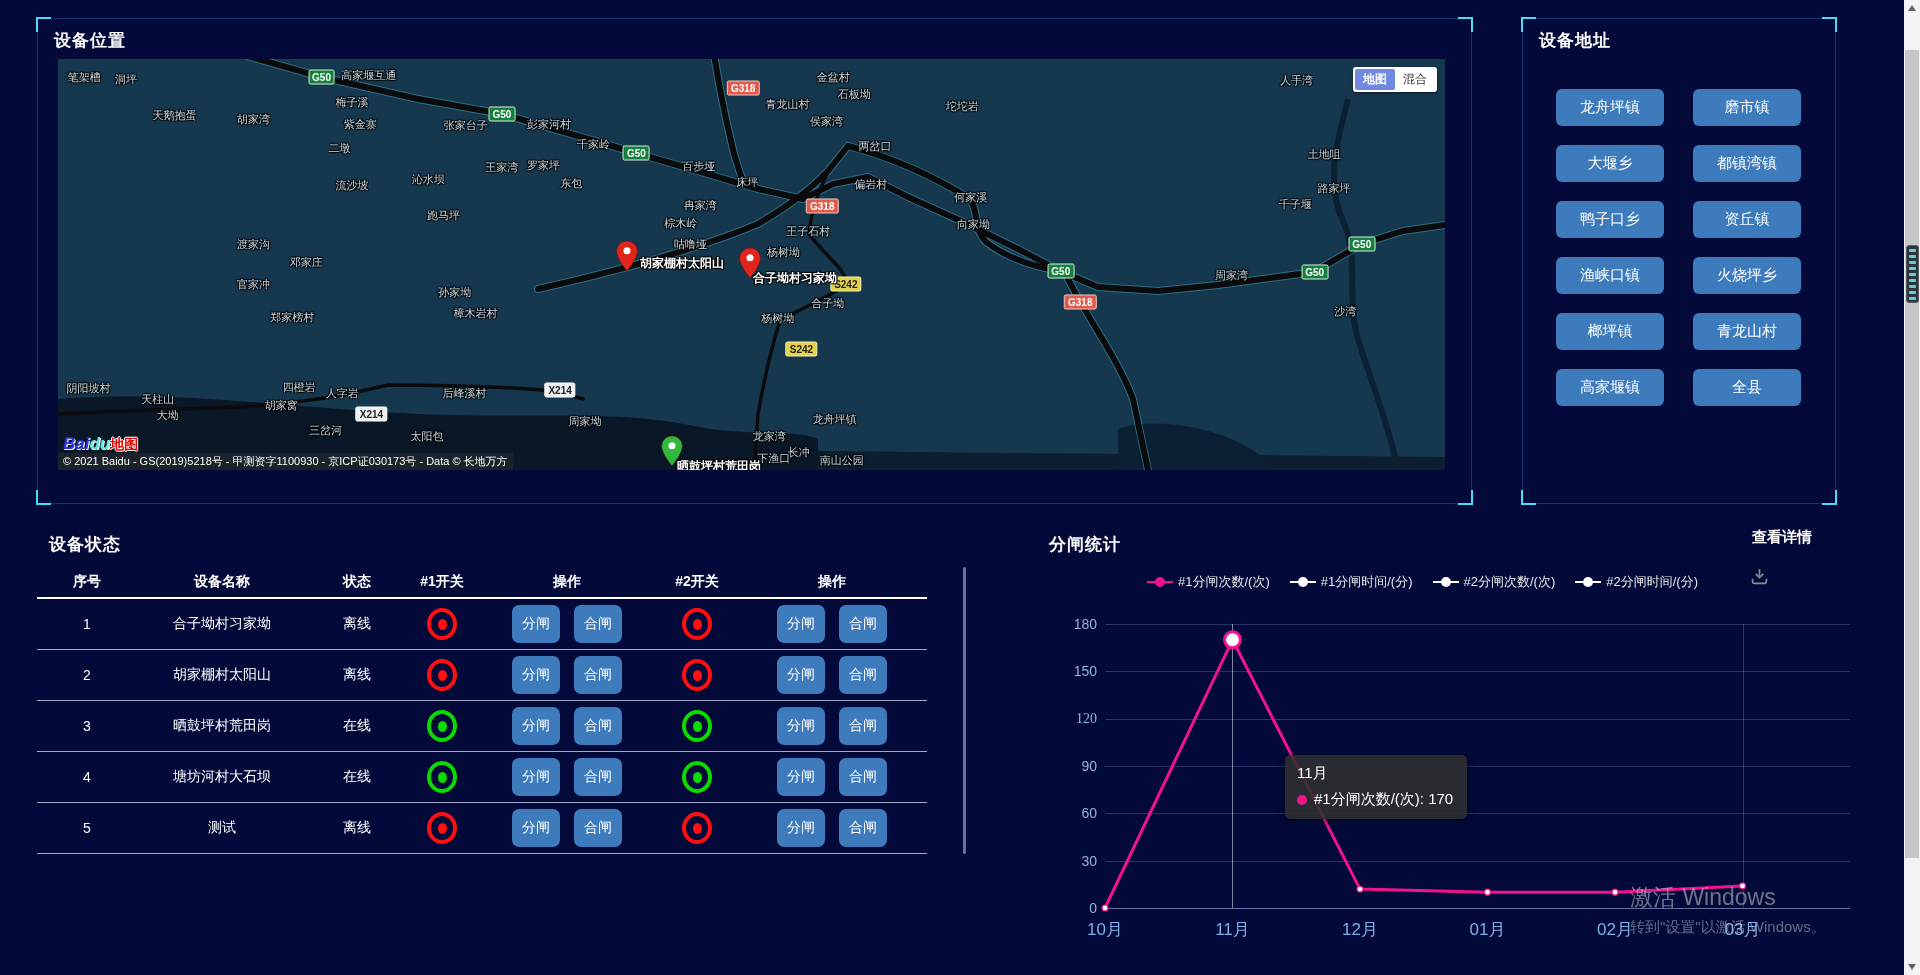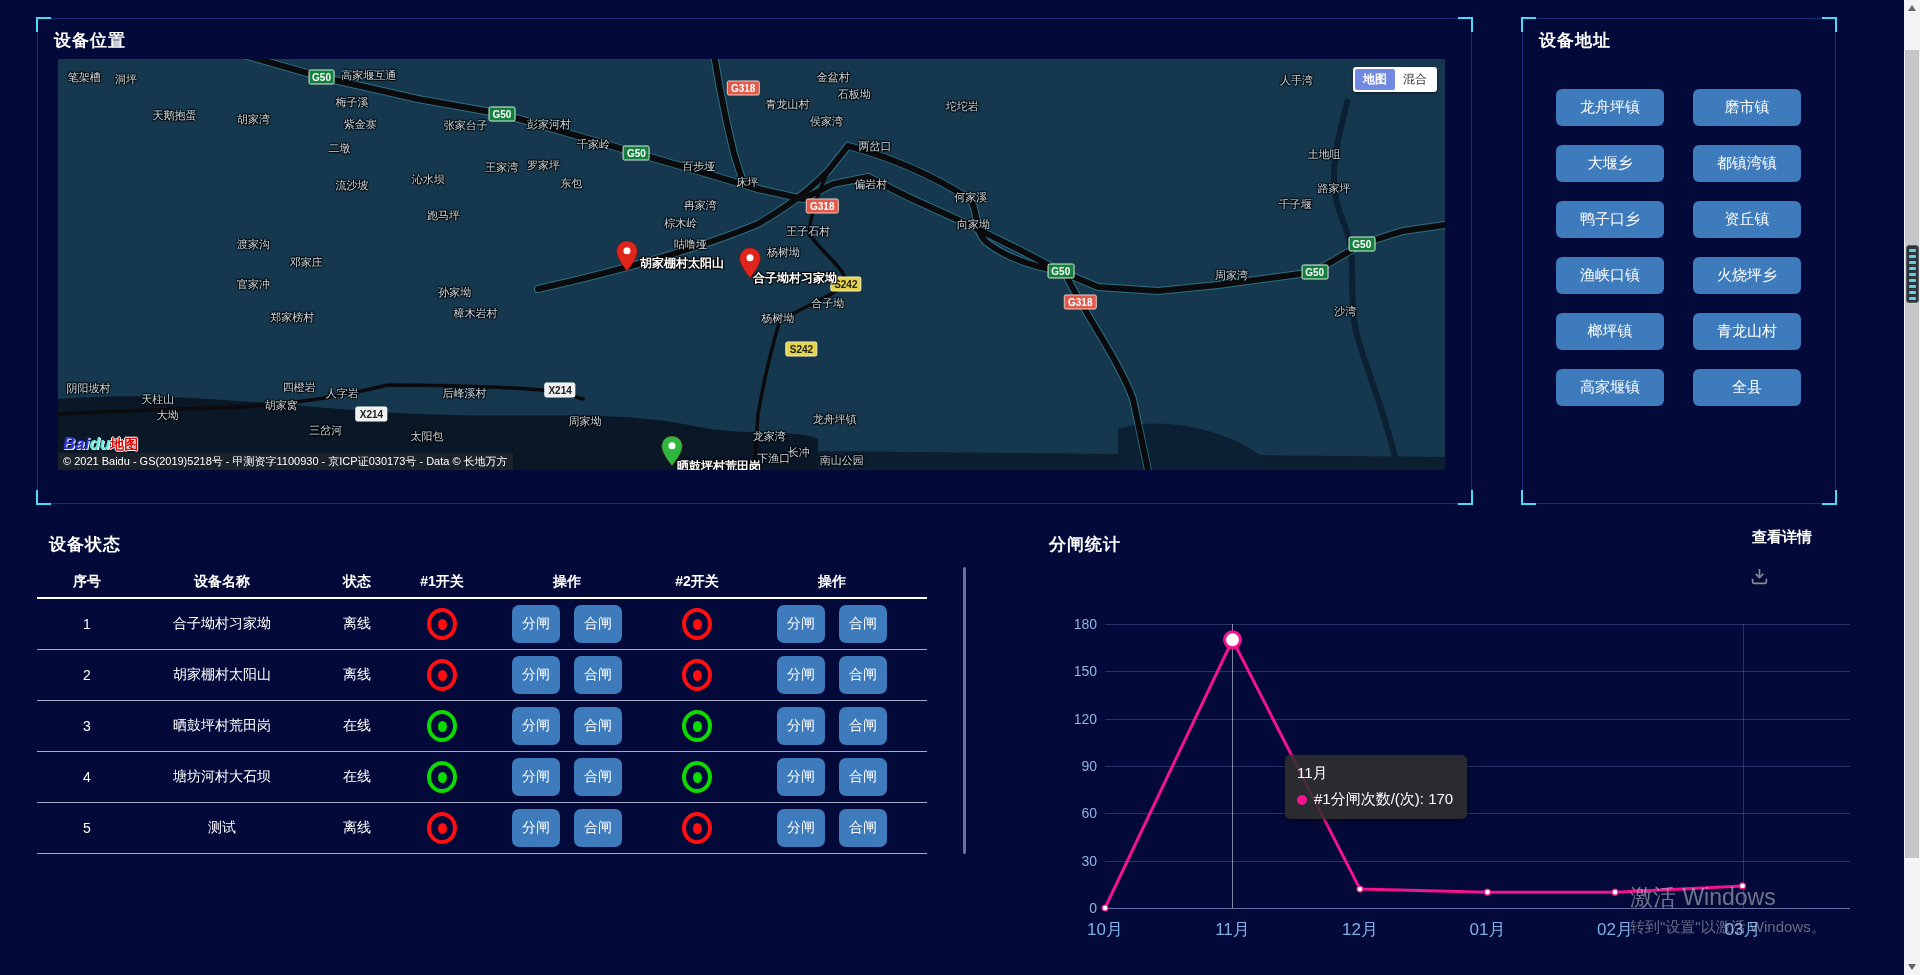--- a/index.html
+++ b/index.html
@@ -381,32 +381,58 @@
 <div id="trip-stats">
   <div class="sec-title" style="left:19px;top:13px">分闸统计</div>
   <div id="detail-link">查看详情</div>
   <div id="dl-icon">
     <svg width="17" height="17" viewBox="0 0 16 16" fill="none" stroke="#8b8b8b" stroke-width="1.6">
       <path d="M8 1 v7"></path>
         <path d="M4.5 5.5 L8 9 L11.5 5.5"></path>
         <path d="M1.5 10 v3 a1.5 1.5 0 0 0 1.5 1.5 h10 a1.5 1.5 0 0 0 1.5 -1.5 v-3"></path>
     </svg>
   </div>
+  <div id="legend">
+      <div class="lg-item">
+        <span class="lg-icon" style="background: rgb(243, 18, 143);">
+          <i style="background: rgb(243, 18, 143);"></i>
+        </span>
+        <span>#1分闸次数/(次)</span>
+      </div>
+      <div class="lg-item">
+        <span class="lg-icon" style="background: rgb(255, 255, 255);">
+          <i style="background: rgb(255, 255, 255);"></i>
+        </span>
+        <span>#1分闸时间/(分)</span>
+      </div>
+      <div class="lg-item">
+        <span class="lg-icon" style="background: rgb(255, 255, 255);">
+          <i style="background: rgb(255, 255, 255);"></i>
+        </span>
+        <span>#2分闸次数/(次)</span>
+      </div>
+      <div class="lg-item">
+        <span class="lg-icon" style="background: rgb(255, 255, 255);">
+          <i style="background: rgb(255, 255, 255);"></i>
+        </span>
+        <span>#2分闸时间/(分)</span>
+      </div>
+    </div>
   <div id="plot">
     <div id="grid-layer">
         <div class="gl axis" style="top: 284px;"></div>
         <div class="yl" style="top: 284px;">0</div>
         <div class="gl" style="top: 236.667px;"></div>
         <div class="yl" style="top: 236.667px;">30</div>
         <div class="gl" style="top: 189.333px;"></div>
         <div class="yl" style="top: 189.333px;">60</div>
         <div class="gl" style="top: 142px;"></div>
         <div class="yl" style="top: 142px;">90</div>
         <div class="gl" style="top: 94.6667px;"></div>
-        <div class="yl" style="top: 94.6667px;">120</div>
+        <div class="yl" style="top: 94.6667px; font-family: Liberation Serif, serif;">120</div>
         <div class="gl" style="top: 47.3333px;"></div>
         <div class="yl" style="top: 47.3333px;">150</div>
         <div class="gl" style="top: 0px;"></div>
         <div class="yl" style="top: 0px;">180</div>
         <div class="xl" style="left: 0px;">10月</div>
         <div class="xl" style="left: 127.5px;">11月</div>
         <div class="xl" style="left: 255px;">12月</div>
         <div class="xl" style="left: 382.5px;">01月</div>
         <div class="xl" style="left: 510px;">02月</div>
         <div class="xl" style="left: 637.5px;">03月</div>

